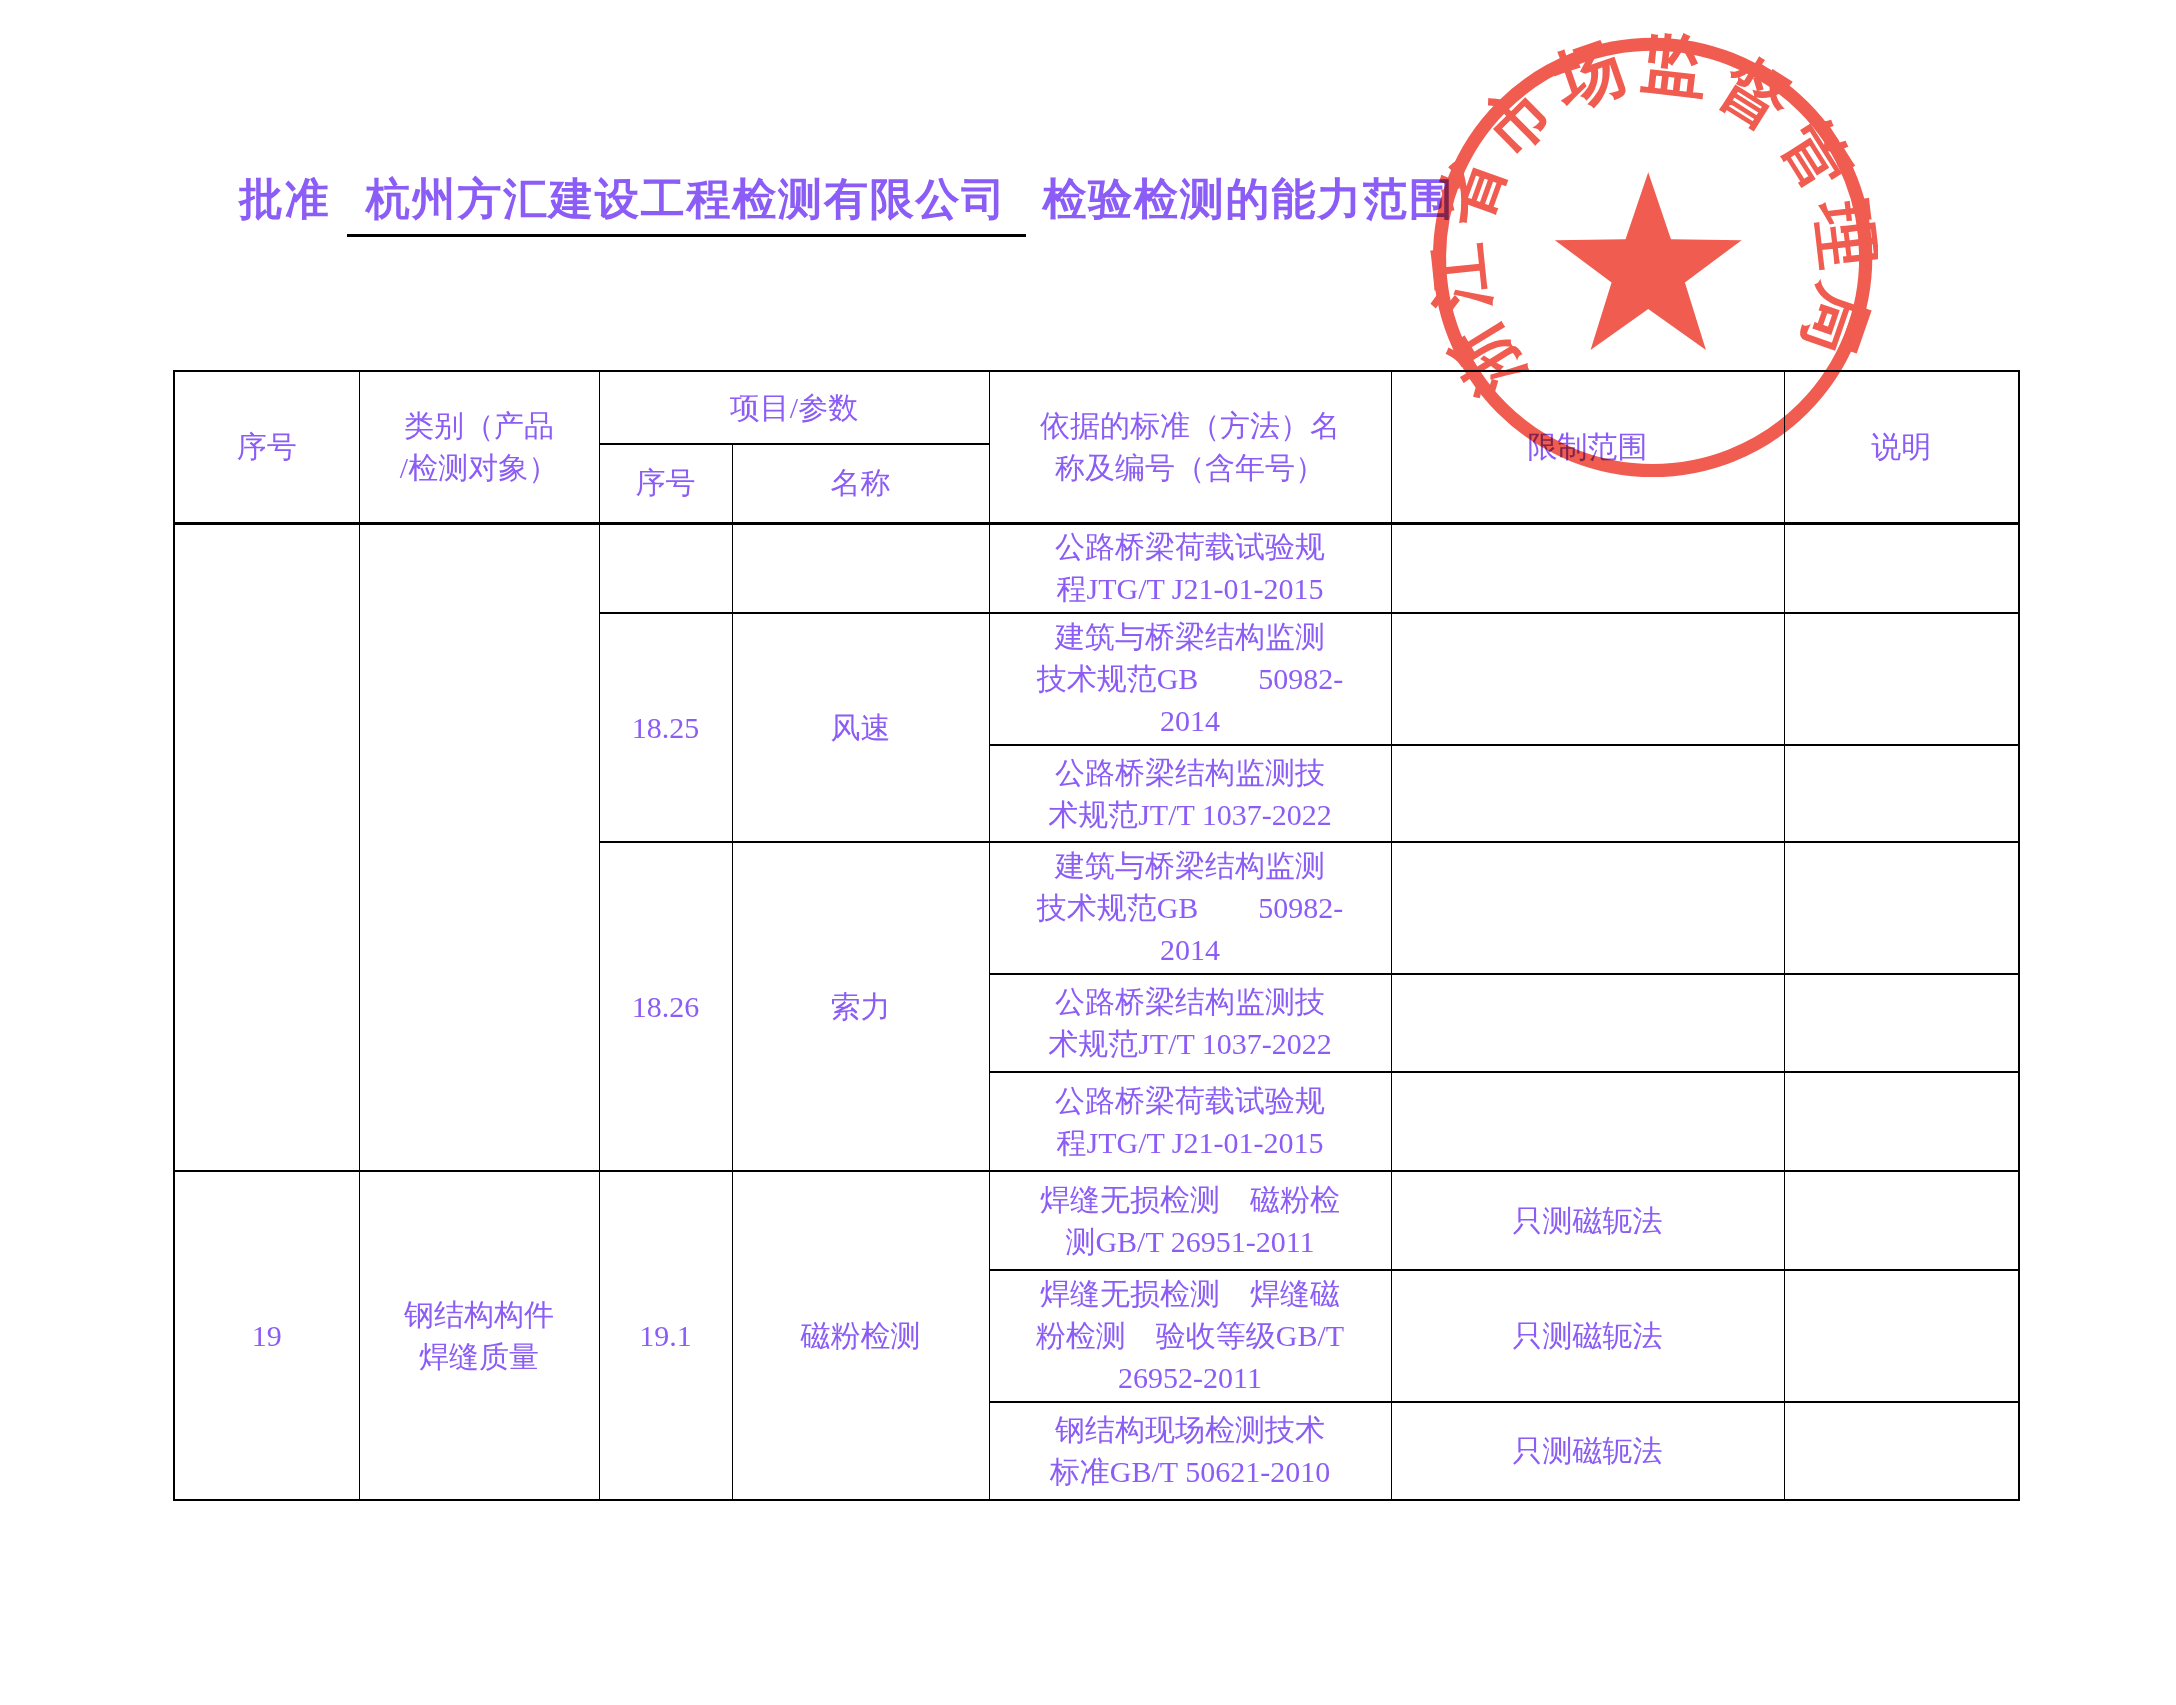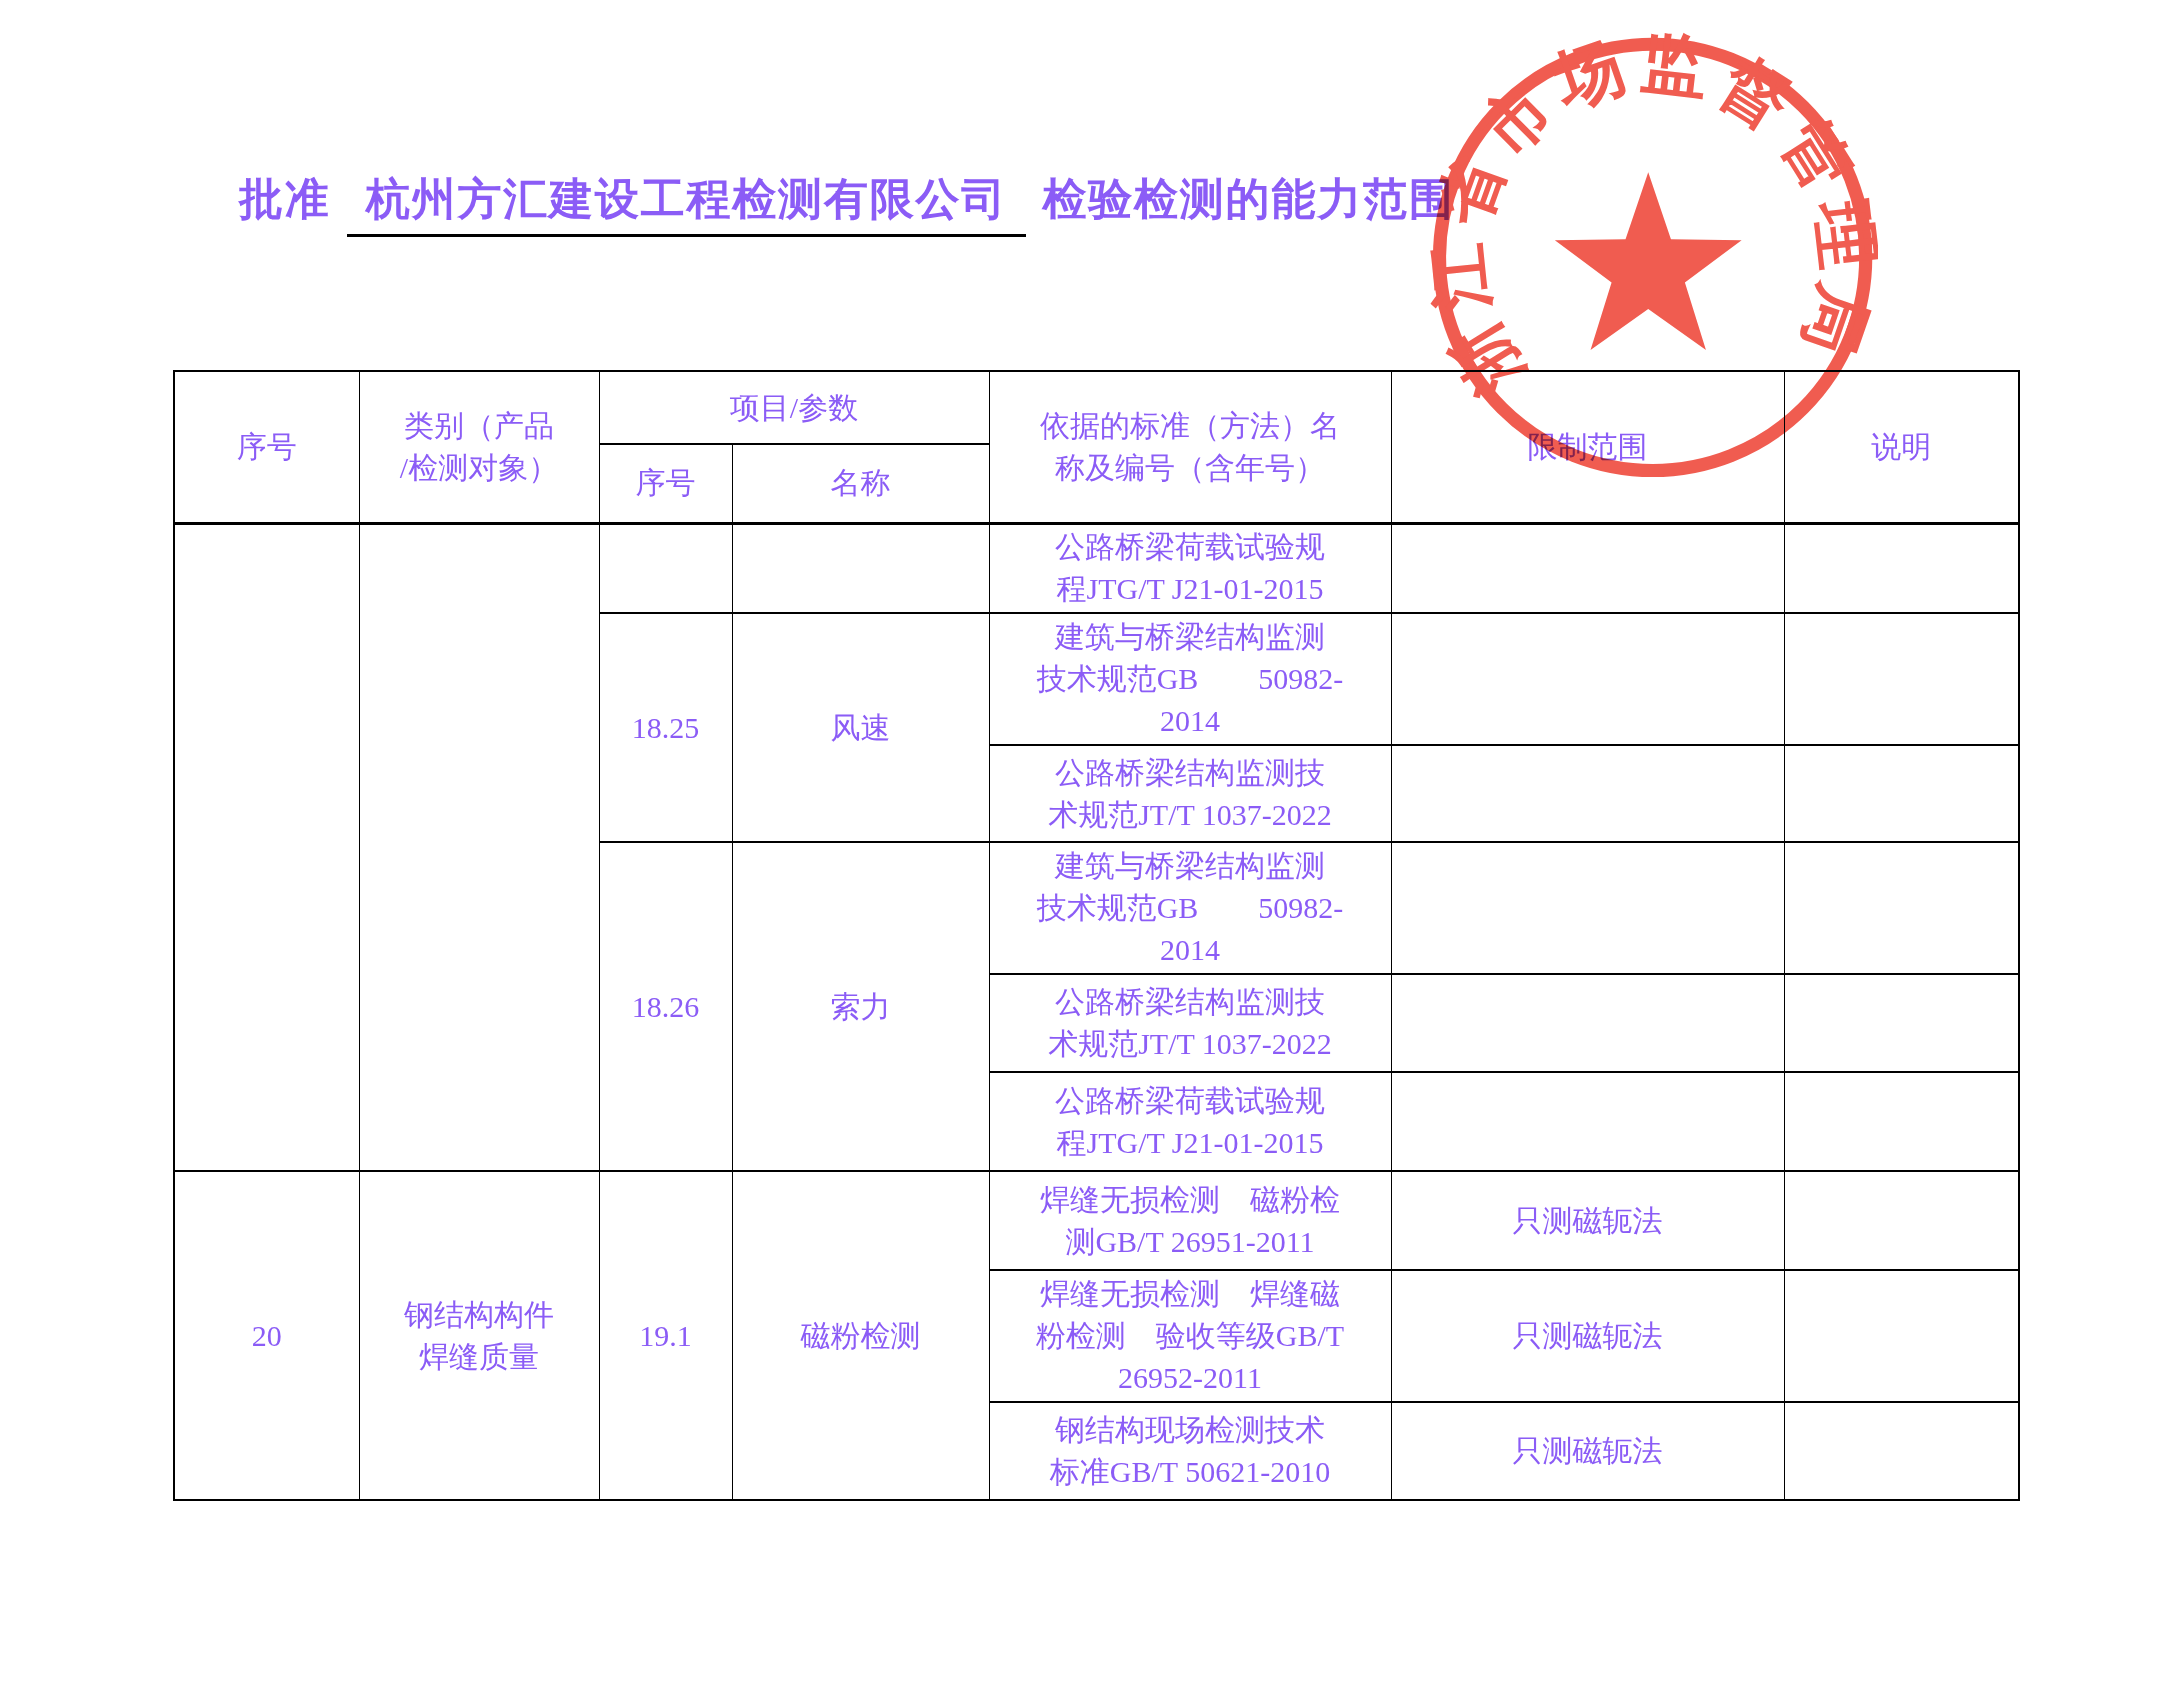--- a/index.html
+++ b/index.html
@@ -147,21 +147,21 @@
         <td class="restrict"></td>
         <td></td>
       </tr>
       <tr class="r5">
         <td class="std">公路桥梁荷载试验规
 程JTG/T J21-01-2015</td>
         <td class="restrict"></td>
         <td></td>
       </tr>
       <tr class="r6">
-        <td rowspan="3">20</td>
+        <td rowspan="3">19</td>
         <td rowspan="3" class="catcell">钢结构构件
 焊缝质量</td>
         <td rowspan="3">19.1</td>
         <td rowspan="3" class="namecell">磁粉检测</td>
         <td class="std">焊缝无损检测　磁粉检
 测GB/T 26951-2011</td>
         <td class="restrict">只测磁轭法</td>
         <td></td>
       </tr>
       <tr class="r7">

